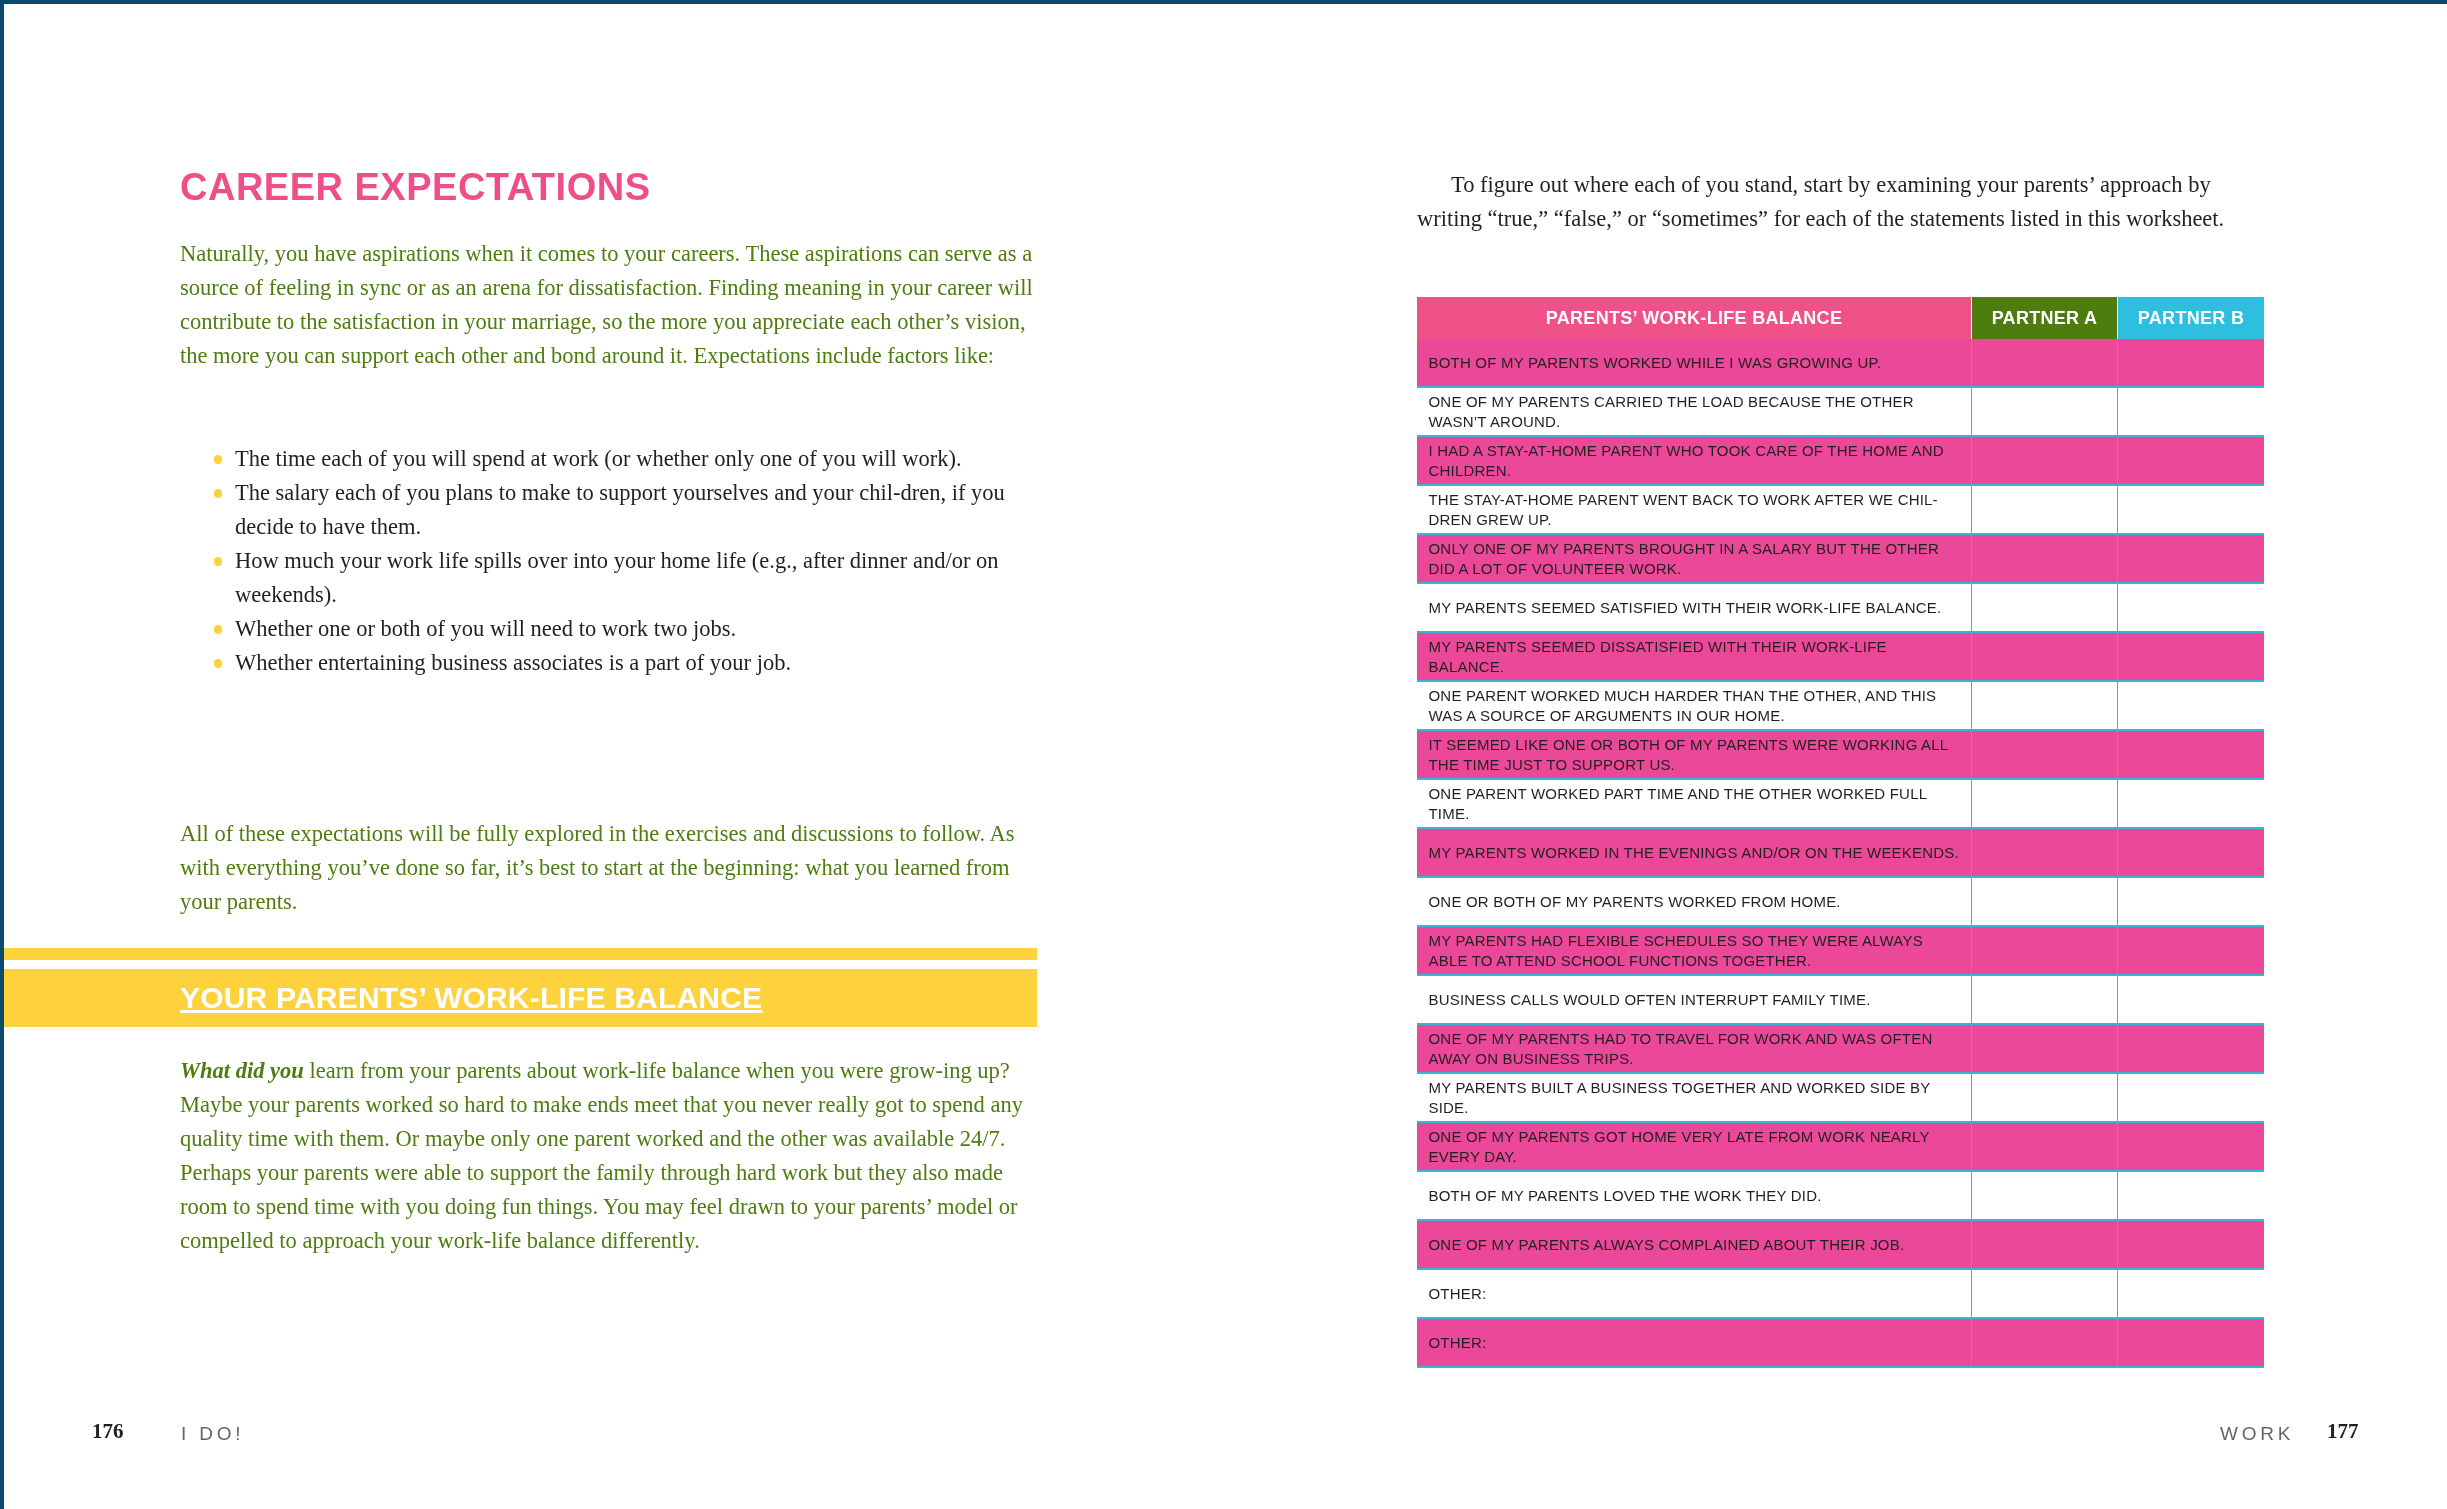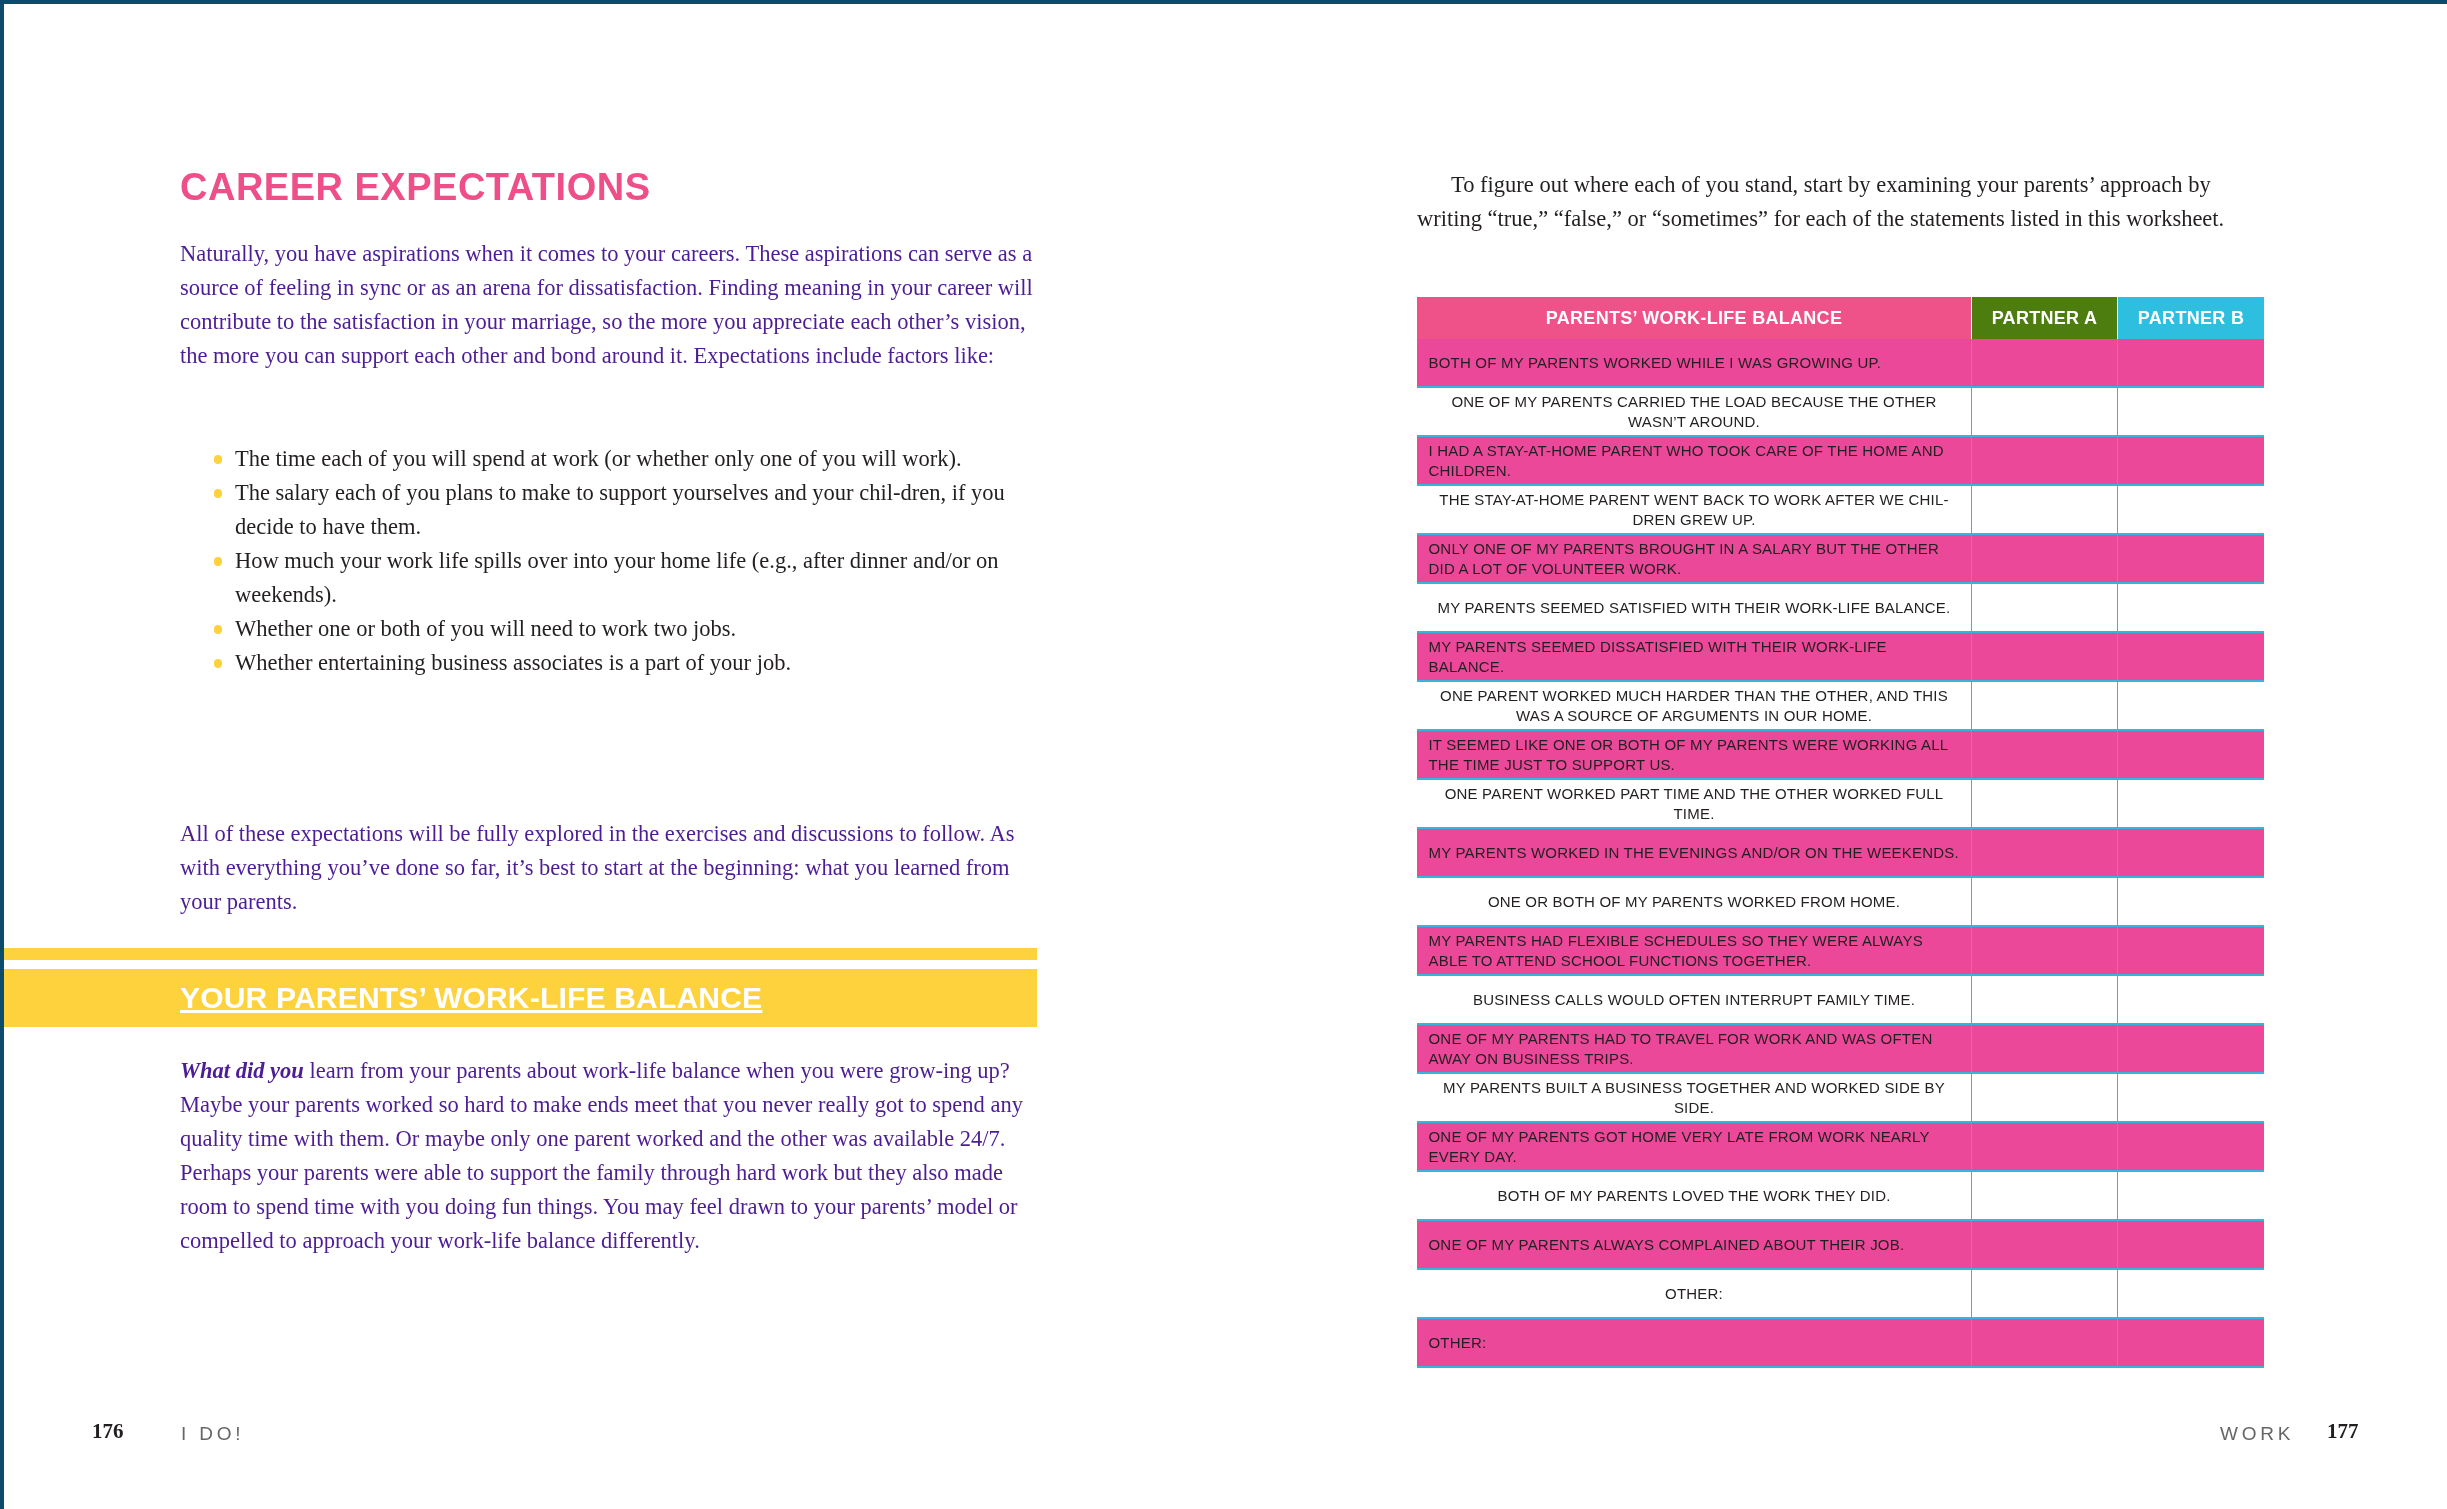--- a/index.html
+++ b/index.html
@@ -12,21 +12,21 @@
   
   .h1 {
     position: absolute; left: 176px; top: 155px;
     font-family: "Liberation Sans", "DejaVu Sans", sans-serif;
     font-weight: bold; font-size: 38px; letter-spacing: 0.5px;
     color: #ee4f88; margin: 0; line-height: 57px;
   }
   .body-text {
     position: absolute; left: 176px; width: 860px;
     font-family: "Liberation Serif", "DejaVu Serif", serif;
-    font-size: 22.5px; line-height: 34px; color: #4c1d95; margin: 0;
+    font-size: 22.5px; line-height: 34px; color: #4d7c0f; margin: 0;
   }
   .p1 { top: 233px; }
   .bullets { position: absolute; left: 206px; top: 438px; width: 822px; margin: 0; padding: 0; list-style: none; }
   .bullets li {
     position: relative; padding-left: 25px;
     font-family: "Liberation Serif", "DejaVu Serif", serif;
     font-size: 22.5px; line-height: 34px; color: #231f20;
   }
   .bullets li .dot {
     position: absolute; left: 3.8px; top: 13.4px; width: 8.6px; height: 8.6px; border-radius: 50%;
@@ -73,21 +73,21 @@
   .table th.c2 { background: #4d7c0f; width: 145px; border-left: 1.9px solid #ffffff; }
   .table th.c3 { background: #2ebfe0; width: 146px; border-left: 1.9px solid #ffffff; }
   .table td {
     height: 47px; padding: 0 11.5px; border-bottom: 2.9px solid #35b5dc;
     font-family: "Liberation Sans", "DejaVu Sans", sans-serif;
     font-size: 15px; line-height: 20px; color: #231f20; letter-spacing: 0.2px;
     vertical-align: middle;
   }
   .table td.cell { border-left: 1.9px solid #35b5dc; padding: 0; }
   .table tr.gray td { background: #ec4899; margin-top: 24px; }
-  .table tr.white td { background: #ffffff; text-align: center; }
+  .table tr.white td { background: #ffffff; }
 </style>
 </head>
 <body>
 
 <div class="spread">
 
   <h1 class="h1">CAREER EXPECTATIONS</h1>
 
   <p class="body-text p1">Naturally, you have aspirations when it comes to your careers. These aspirations can serve as a source of feeling in sync or as an arena for dissatisfaction. Finding meaning in your career will contribute to the satisfaction in your marriage, so the more you appreciate each other’s vision, the more you can support each other and bond around it. Expectations include factors like:</p>
 

